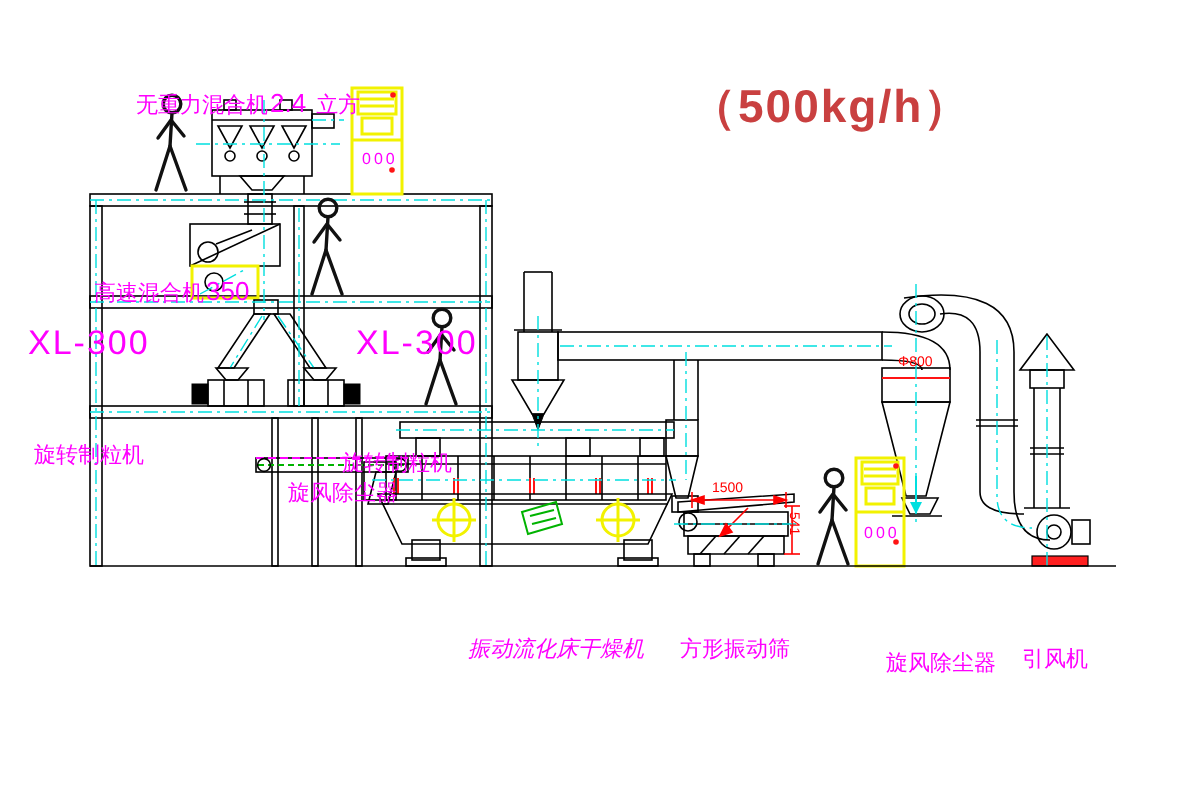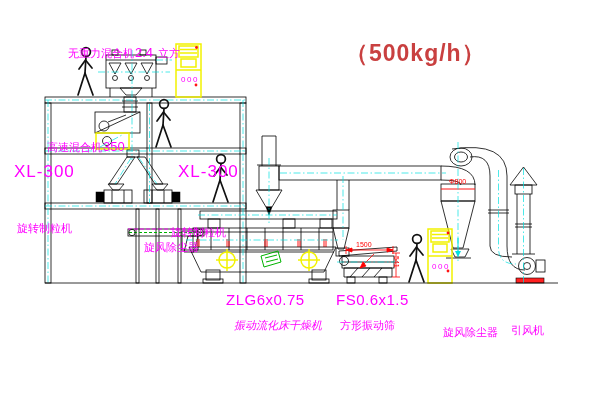--- a/index.html
+++ b/index.html
@@ -309,24 +309,22 @@
 
   <div class="lbl mag xl" style="left:14px;top:163px;">XL-300</div>
   <div class="lbl mag sm" style="left:17px;top:187px;">旋转制粒机</div>
 
   <div class="lbl mag xl" style="left:178px;top:163px;">XL-300</div>
   <div class="lbl mag sm" style="left:171px;top:191px;">旋转制粒机</div>
 
   <div class="lbl mag sm" style="left:144px;top:206px;">旋风除尘器</div>
 
   <div class="lbl mag sm" style="left:234px;top:284px;font-style:italic;">振动流化床干燥机</div>
-  <div class="lbl mag md" style="left:226px;top:292px;">ZLG6x0.75</div>
 
   <div class="lbl mag sm" style="left:340px;top:284px;">方形振动筛</div>
-  <div class="lbl mag md" style="left:336px;top:292px;">FS0.6x1.5</div>
 
   <div class="lbl mag sm" style="left:443px;top:291px;">旋风除尘器</div>
   <div class="lbl mag sm" style="left:511px;top:289px;">引风机</div>
 
   <div class="lbl reddim" style="left:449px;top:178px;">Φ800</div>
   <div class="lbl reddim" style="left:356px;top:241px;">1500</div>
   <div class="lbl reddim vert" style="left:393px;top:256px;">541</div>
 
   <div class="lbl disp" style="left:181px;top:76px;">000</div>
   <div class="lbl disp" style="left:432px;top:263px;">000</div>

